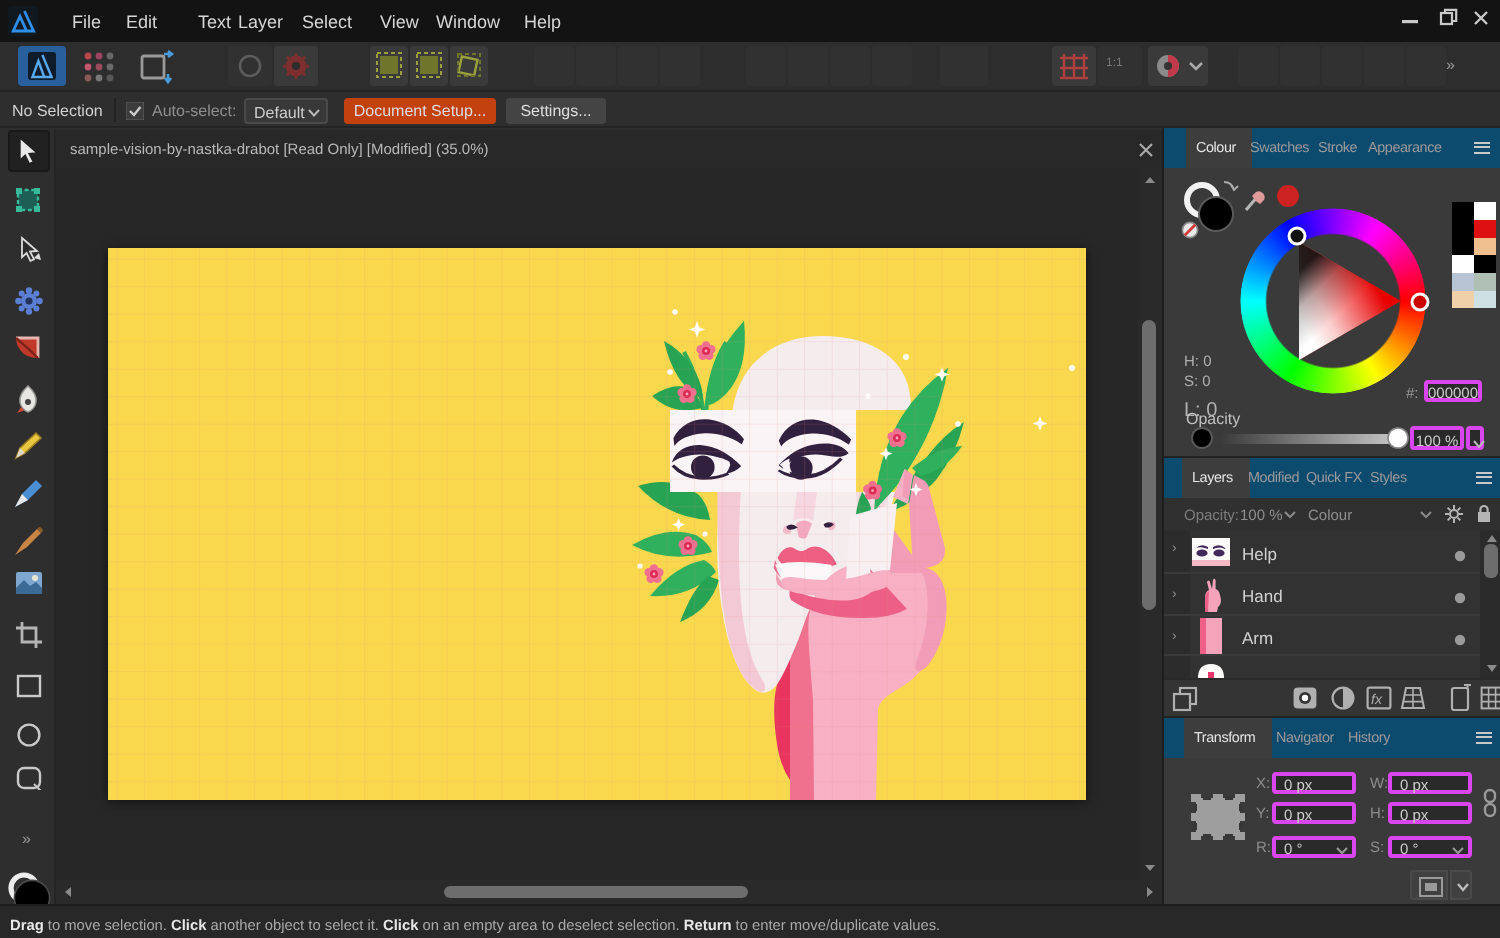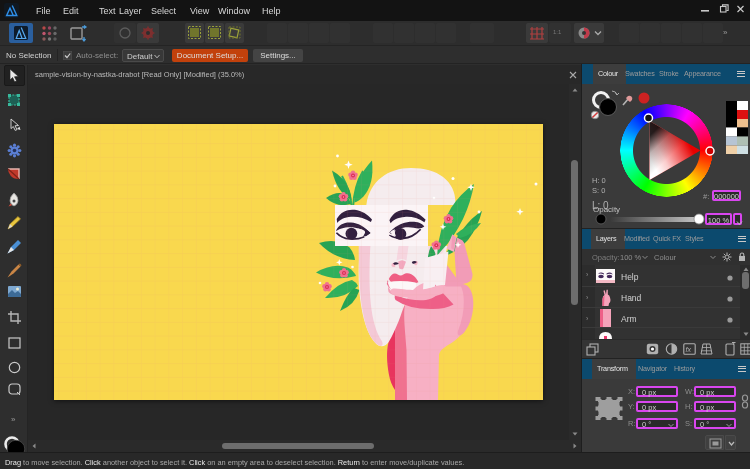--- a/index.html
+++ b/index.html
@@ -22,21 +22,21 @@
 
 #canvas{position:absolute;left:28px;top:84px;width:553px;height:356px;background:#272727;overflow:hidden}
 #page{position:absolute;left:26px;top:40px;width:489px;height:276px;box-shadow:0 1px 5px rgba(0,0,0,.55)}
 
 #vscroll{position:absolute;left:569px;top:84px;width:12px;height:356px;background:#2a2a2a}
 #vthumb{position:absolute;left:571px;top:160px;width:7px;height:145px;background:#6d6d6d;border-radius:4px}
 #hscrollrow{position:absolute;left:28px;top:440px;width:553px;height:12px;background:#2a2a2a}
 #hthumb{position:absolute;left:222px;top:443px;width:152px;height:6px;background:#6d6d6d;border-radius:3px}
 
 #statusbar{position:absolute;left:0;top:452px;width:750px;height:17px;background:#282828;border-top:1px solid #1d1d1d;color:#a9a9a9;font-size:7.4px}
-#statusbar b{color:#e8e8e8;font-weight:normal}
+#statusbar b{color:#e8e8e8;font-weight:bold}
 
 #rightpanel{position:absolute;left:581px;top:64px;width:169px;height:388px;background:#3a3a3a;border-left:1px solid #1e1e1e}
 .phead{position:relative;height:20px;background:#0c4a6e;font-size:7.2px;color:#9a9a9a}
 .phead .tab{position:absolute;top:0;height:20px;line-height:20px;letter-spacing:-0.2px}
 .phead .active{color:#e4e4e4}
 .phead .activebg{position:absolute;top:0;height:20px;background:#3d3d3d}
 .ham{position:absolute;right:5px;top:7px;width:8px;height:6px;
  border-top:1.3px solid #c9c9c9;border-bottom:1.3px solid #c9c9c9}
 .ham:after{content:"";display:block;margin-top:1.1px;border-top:1.3px solid #c9c9c9}
 .field{position:absolute;background:#2a2a2a;border:2px solid #d946ef;border-radius:2px;color:#cecece}

